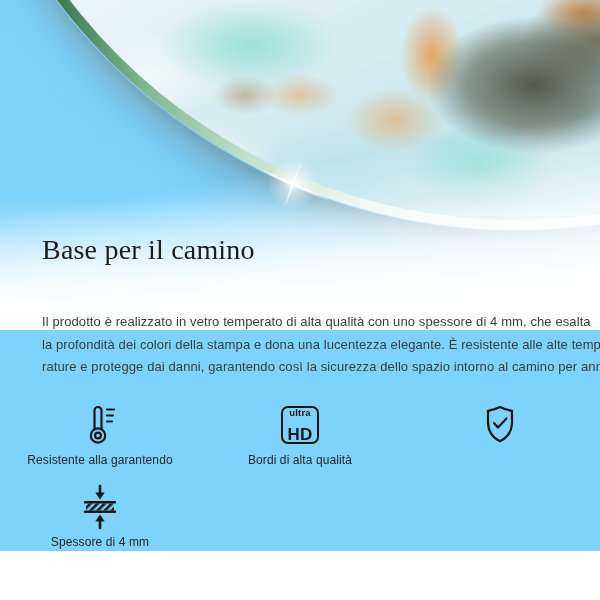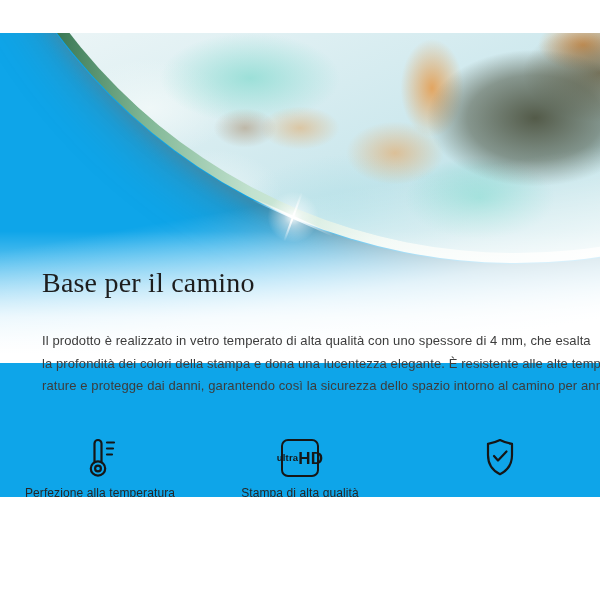--- a/index.html
+++ b/index.html
@@ -1,18 +1,18 @@
 <!DOCTYPE html>
 <html><head>
 <meta charset="utf-8">
 <style>
   * { margin:0; padding:0; box-sizing:border-box; }
   html,body { width:600px; height:600px; background:#fff; overflow:hidden;
     font-family:"Liberation Sans", sans-serif; }
-  .page { position:relative; width:600px; height:464px; background:#0ea5e9; overflow:hidden;margin-top:33px; }
+  .page { position:relative; width:600px; height:551px; background:#7dd3fc; overflow:hidden; }
 
   
   .hero { position:absolute; top:0; left:0; width:600px; height:330px; overflow:hidden; }
   .disc-shadow { position:absolute; left:-58px; top:-917px; width:1148px; height:1148px;
     border-radius:50%;
     box-shadow: 10px 24px 50px rgba(105,110,106,0.42), 3px 8px 16px rgba(118,122,118,0.28); }
   .glass-edge { position:absolute; inset:0;
     clip-path: circle(573px at 516px -343px);
     background: linear-gradient(to right, #235c3b 0%, #3c7a56 10%, #7fb694 24%,
       #c2e2cf 42%, #eaf6ef 64%, #f8fcfa 100%); }
@@ -42,33 +42,33 @@
   .hero-fade { position:absolute; inset:0;
     background:
       linear-gradient(170deg, rgba(255,255,255,0) 50%, rgba(255,255,255,0.75) 74%, #fff 90%),
       linear-gradient(to bottom, rgba(255,255,255,0) 60%, rgba(255,255,255,0.85) 86%, #fff 97%); }
 
   
   .title { position:absolute; left:42px; top:233px; z-index:5;
     font-family:"Liberation Serif", serif; font-weight:400;
     font-size:28px; line-height:34px; letter-spacing:0.2px; color:#1d1d1d; }
   .title span { display:block; white-space:nowrap; }
-  .desc { position:absolute; left:42px; top:297px; width:530px; z-index:5;
+  .desc { position:absolute; left:42px; top:311px; width:530px; z-index:5;
     font-size:13px; line-height:22.5px; color:#3c3c3c; letter-spacing:0.1px; }
   .desc span { display:block; white-space:nowrap; }
 
   
   .features { position:absolute; left:0; top:403px; width:600px; z-index:5;
     display:grid; grid-template-columns:200px 200px 200px; row-gap:18px; justify-items:center; }
   .feature { display:flex; flex-direction:column; align-items:center; }
   .icon-box { height:44px; display:flex; align-items:center; justify-content:center; }
   .f-label { margin-top:6px; font-size:12px; color:#262626; letter-spacing:0.1px; white-space:nowrap; }
   svg.ic { stroke:#161616; fill:none; stroke-width:2.2; stroke-linecap:round; stroke-linejoin:round; }
   .uhd-box { width:38px; height:38px; border:2.6px solid #161616; border-radius:7px;
-    display:flex; flex-direction:row; align-items:center; justify-content:center; color:#161616; }
+    display:flex; flex-direction:column; align-items:center; justify-content:space-between; color:#161616; }
   .uhd-top { font-size:9.5px; font-weight:700; line-height:10px; letter-spacing:0.2px; }
   .uhd-bottom { font-size:17px; font-weight:700; line-height:15px; letter-spacing:0.2px; }
   .stripes { width:37px; height:35px;
     clip-path: polygon(0 100%, 100% 0, 100% 100%);
     background: repeating-linear-gradient(135deg, #161616 0 4px, transparent 4px 9.5px); }
 </style>
 </head>
 <body>
 
 <div class="page">
@@ -95,39 +95,57 @@
 
     <div class="feature">
       <div class="icon-box">
         <svg class="ic" width="40" height="44" viewBox="0 0 40 44">
           <path d="M14.5 26.2 V7.5 a3.5 3.5 0 0 1 7 0 V26.2"></path>
           <circle cx="18" cy="32.5" r="7.2"></circle>
           <circle cx="18" cy="32.5" r="2.9"></circle>
           <path d="M27 6.5 h7 M27 12.5 h6 M27 18.5 h5"></path>
         </svg>
       </div>
-      <div class="f-label">Perfezione alla temperatura</div>
+      <div class="f-label">Resistente alla garantendo</div>
     </div>
 
     <div class="feature">
       <div class="icon-box">
         <div class="uhd-box">
           <div class="uhd-top">ultra</div>
           <div class="uhd-bottom">HD</div>
         </div>
       </div>
-      <div class="f-label">Stampa di alta qualità</div>
+      <div class="f-label">Bordi di alta qualità</div>
     </div>
 
     <div class="feature">
       <div class="icon-box">
         <svg class="ic" width="40" height="42" viewBox="0 0 40 42">
           <path d="M20 3 C24 5 28.5 6.3 32 6.8 V18 C32 27 27 33.8 20 37.2 C13 33.8 8 27 8 18 V6.8 C11.5 6.3 16 5 20 3 Z"></path>
           <path d="M14 19 L18 23.5 L26.5 14.5"></path>
         </svg>
       </div>
     </div>
 
 
 
+    <div class="feature">
+      <div class="icon-box">
+        <svg width="40" height="46" viewBox="0 0 40 46" fill="#161616">
+          <defs>
+            <pattern id="hatch" patternUnits="userSpaceOnUse" width="5" height="5" patternTransform="rotate(45)">
+              <rect width="2.6" height="5" fill="#161616"></rect>
+            </pattern>
+          </defs>
+          <rect x="6" y="19.5" width="28" height="7" fill="url(#hatch)"></rect>
+          <path d="M5 18.3 H35 M5 27.7 H35" stroke="#161616" stroke-width="2.4" stroke-linecap="round" fill="none"></path>
+          <path d="M20 2 V9" stroke="#161616" stroke-width="2.6" stroke-linecap="round" fill="none"></path>
+          <polygon points="15.2,8.5 24.8,8.5 20,15.5"></polygon>
+          <path d="M20 44 V37" stroke="#161616" stroke-width="2.6" stroke-linecap="round" fill="none"></path>
+          <polygon points="15.2,37.5 24.8,37.5 20,30.5"></polygon>
+        </svg>
+      </div>
+      <div class="f-label">Spessore di 4 mm</div>
+    </div>
 
   </div>
 </div>
 
 </body></html>

